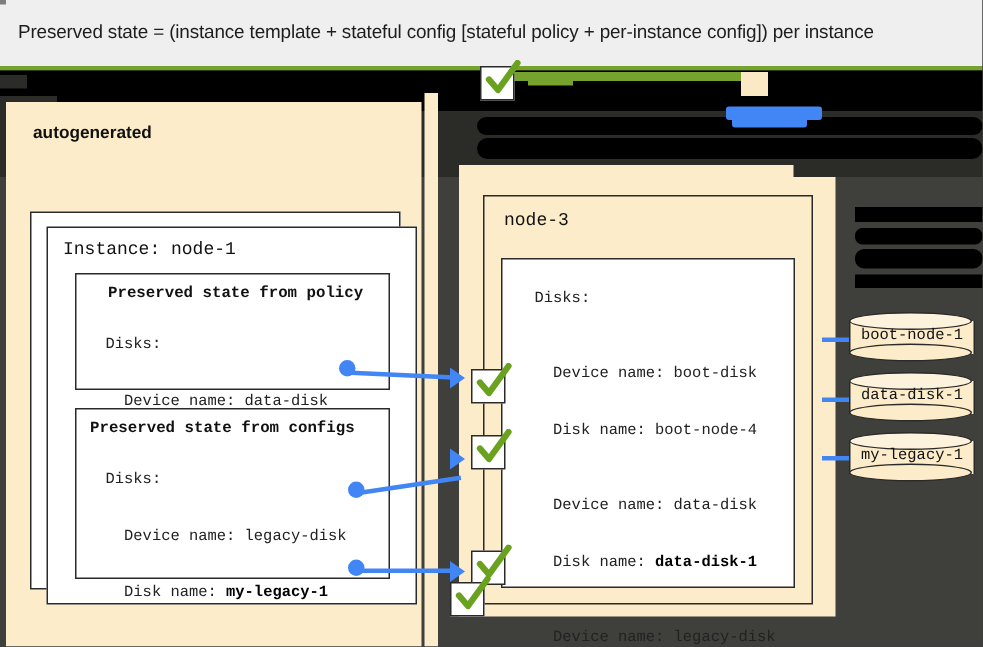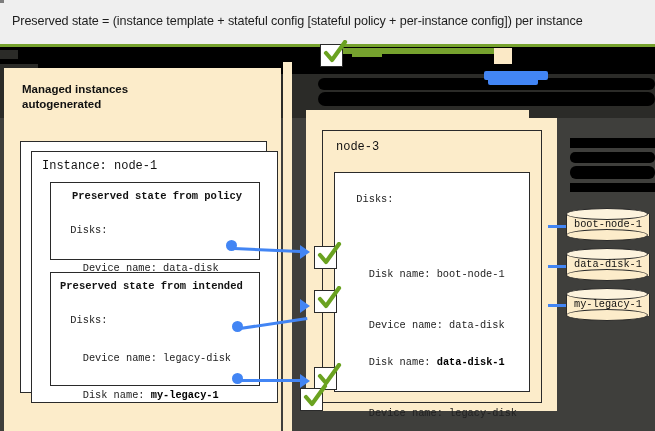--- a/index.html
+++ b/index.html
@@ -155,61 +155,61 @@
 <div class="redact" style="left:570px;top:152px;width:85px;height:11px;border-radius:5px;"></div>
 <div class="redact" style="left:570px;top:166px;width:85px;height:13px;border-radius:6px;"></div>
 <div class="redact" style="left:570px;top:183px;width:85px;height:9px;"></div>
 
 <div id="left-thin-col"></div>
 <div id="left-panel"></div>
 <div id="right-panel-tab"></div>
 <div id="right-panel"></div>
 
 <div id="managed-heading">
-  <div class="b">Managed instances</div>
   <div class="b">autogenerated</div>
 </div>
 
 <div class="card-back" style="left:20px;top:141px;width:245px;height:250px;"></div>
 <div class="card-front" style="left:31px;top:151px;width:245px;height:250px;"></div>
 
 <div class="inst-title mono" style="left:42px;top:159px;">Instance: node-1</div>
 
 <div class="sub-box" style="left:50px;top:182px;width:208px;height:76px;"></div>
 <div class="sub-title mono" style="left:60px;top:190px;padding-left:12px;">Preserved state from policy</div>
 <div class="code-block mono" style="left:58px;top:212px;">
   <span>Disks:</span>
   <br>
   <span>  Device name: data-disk</span>
   <br>
   <span>  Disk name: </span><b>data-disk-1</b>
 </div>
 
 <div class="sub-box" style="left:50px;top:272px;width:208px;height:112px;"></div>
-<div class="sub-title mono" style="left:60px;top:280px;">Preserved state from intended</div>
+<div class="sub-title mono" style="left:60px;top:280px;">Preserved state from configs</div>
 <div class="code-block mono" style="left:58px;top:302px;">
   <span>Disks:</span>
   <br>
   <span>  Device name: legacy-disk</span>
   <br>
   <span>  Disk name: </span><b>my-legacy-1</b>
   <br><br>
   
   <br>
   
 </div>
 
 <div id="node-box"></div>
 <div id="node-title" class="mono">node-3</div>
 <div id="node-detail-box"></div>
 <div id="node-detail-text" class="mono">
   <span>Disks:</span>
   <br><br>
-  <br>
-  <span>  Disk name: boot-node-1</span>
+  <span>  Device name: boot-disk</span>
+  <br>
+  <span>  Disk name: boot-node-4</span>
   <br><br>
   <span>  Device name: data-disk</span>
   <br>
   <span>  Disk name: </span><b>data-disk-1</b>
   <br><br>
   <span>  Device name: legacy-disk</span>
   <br>
   
   <br><br>
   

